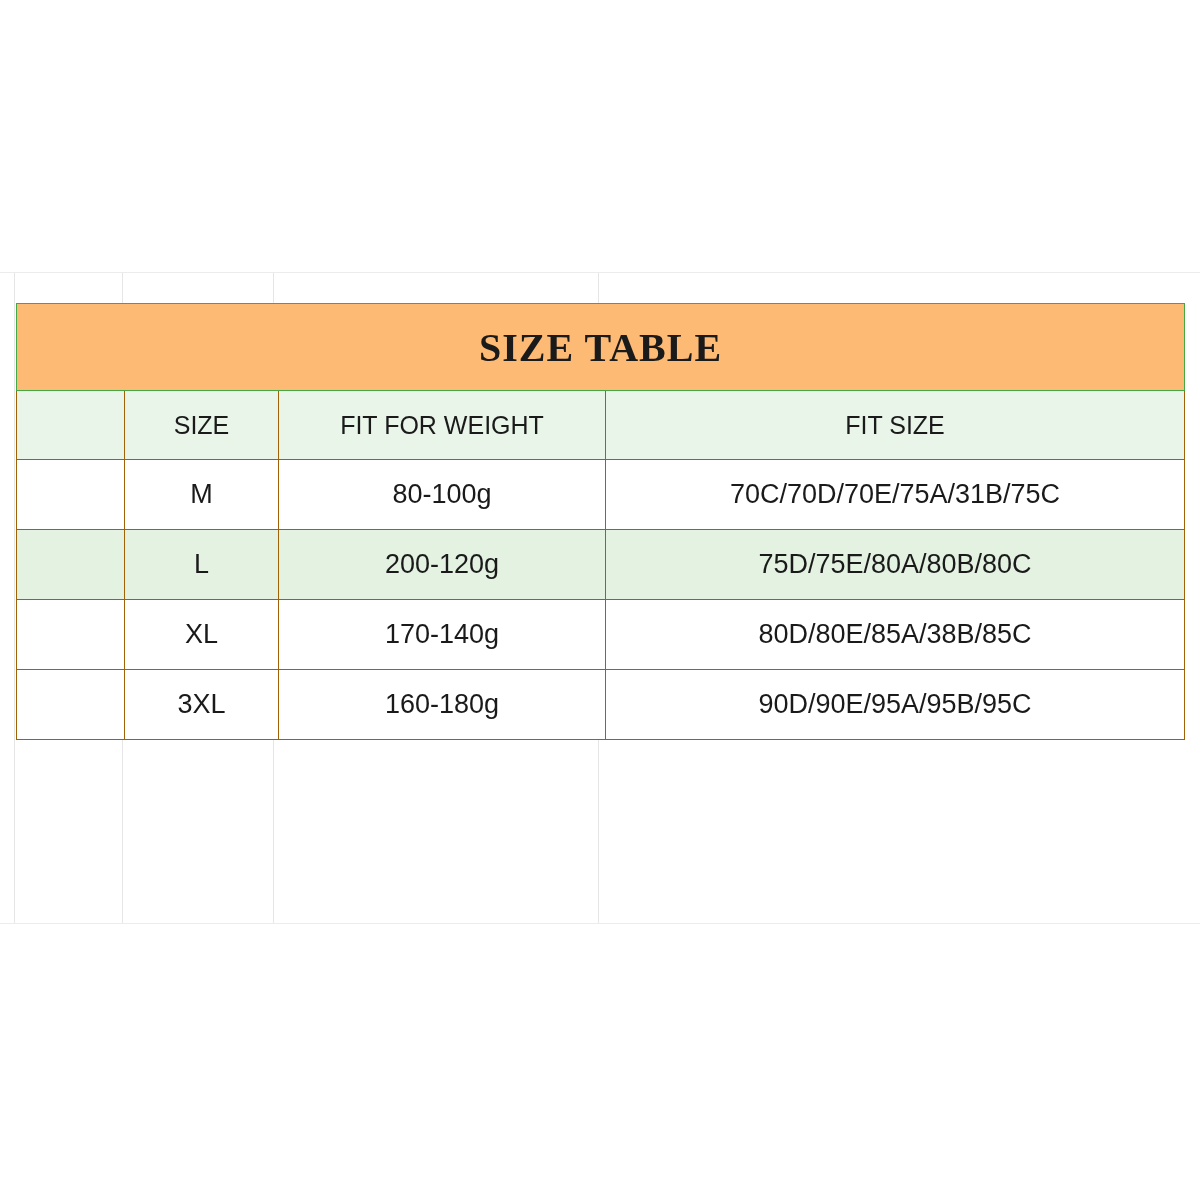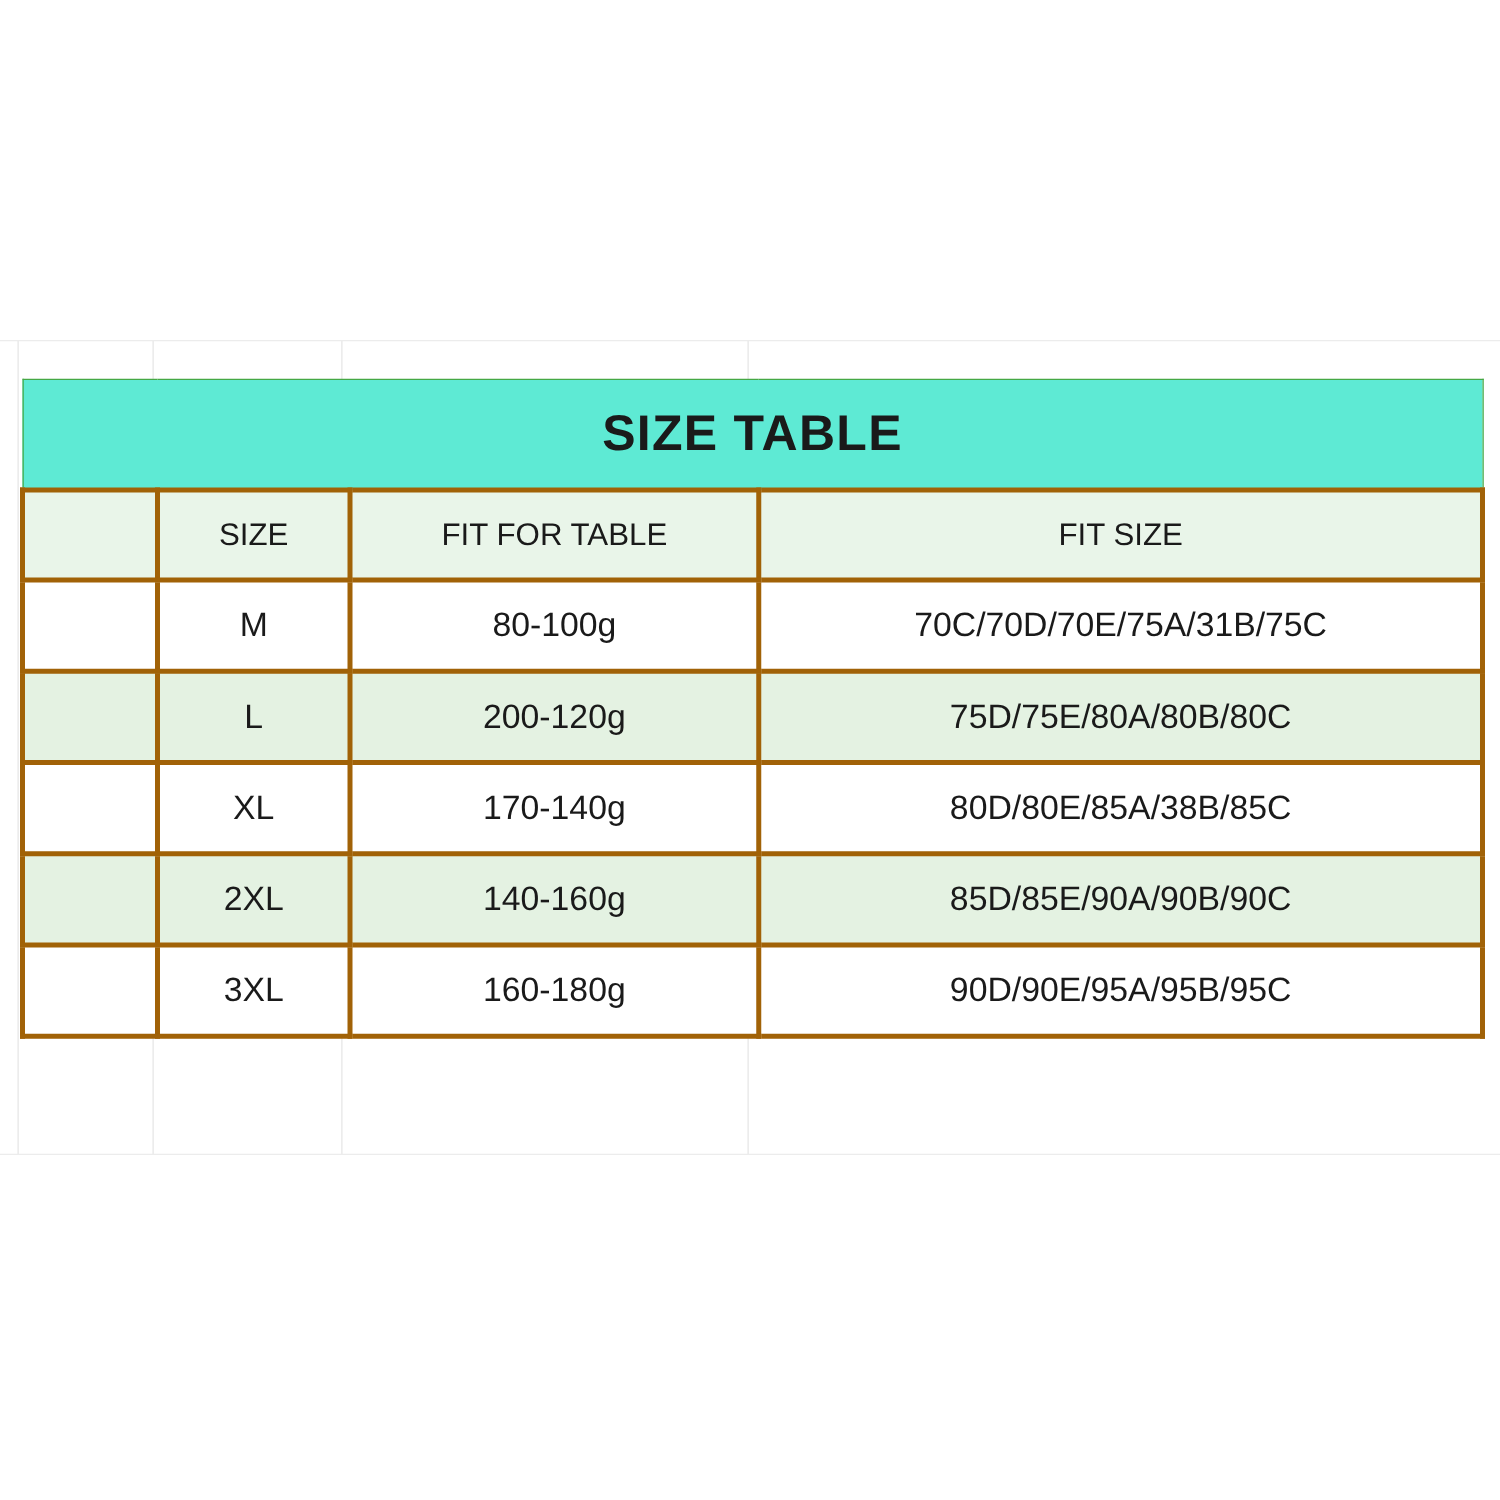--- a/index.html
+++ b/index.html
@@ -45,34 +45,35 @@
     width: 1168px;
   }
 
   table.size-table {
     border-collapse: collapse;
     width: 1168px;
     table-layout: fixed;
   }
 
   table.size-table td {
-    border: 4px solid #a16207;
+    border: 1px solid #a16207;
     text-align: center;
     vertical-align: middle;
     color: #1a1a1a;
   }
 
   .title-cell {
-    background: #5eead4;
+    background: #fdba74;
     color: #ffffff;
     font-size: 40px;
     font-weight: bold;
     letter-spacing: 1px;
     height: 84px;
     border: 1px solid #45a845 !important;
+    font-family: Liberation Serif, serif;
   }
 
   .head-cell {
     background: #e9f5e9;
     font-size: 25px;
     font-weight: normal;
     height: 66px;
     color: #1a1a1a;
   }
 
@@ -118,21 +119,21 @@
         <col class="c3">
         <col class="c4">
     </colgroup>
     <tbody>
       <tr>
         <td class="title-cell" colspan="4">SIZE TABLE</td>
       </tr>
       <tr>
         <td class="head-cell firstcol"></td>
         <td class="head-cell">SIZE</td>
-        <td class="head-cell">FIT FOR TABLE</td>
+        <td class="head-cell">FIT FOR WEIGHT</td>
         <td class="head-cell">FIT SIZE</td>
       </tr>
 
       <tr class="data-row-odd">
         <td class="cell firstcol"></td>
         <td class="cell">M</td>
         <td class="cell">80-100g</td>
         <td class="cell">70C/70D/70E/75A/31B/75C</td>
       </tr>
       <tr class="data-row-even">
@@ -140,26 +141,20 @@
         <td class="cell">L</td>
         <td class="cell">200-120g</td>
         <td class="cell">75D/75E/80A/80B/80C</td>
       </tr>
       <tr class="data-row-odd">
         <td class="cell firstcol"></td>
         <td class="cell">XL</td>
         <td class="cell">170-140g</td>
         <td class="cell">80D/80E/85A/38B/85C</td>
       </tr>
-      <tr class="data-row-even">
-        <td class="cell firstcol"></td>
-        <td class="cell">2XL</td>
-        <td class="cell">140-160g</td>
-        <td class="cell">85D/85E/90A/90B/90C</td>
-      </tr>
       <tr class="data-row-odd">
         <td class="cell firstcol"></td>
         <td class="cell">3XL</td>
         <td class="cell">160-180g</td>
         <td class="cell">90D/90E/95A/95B/95C</td>
       </tr>
     </tbody>
   </table>
 </div>
 

